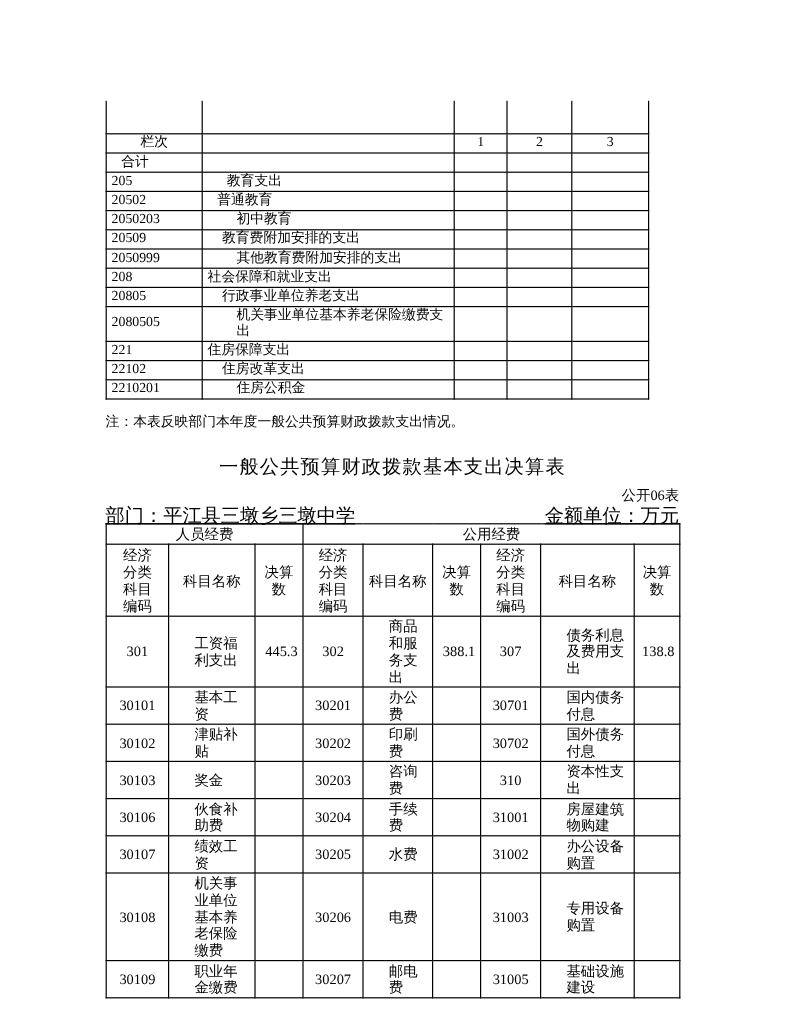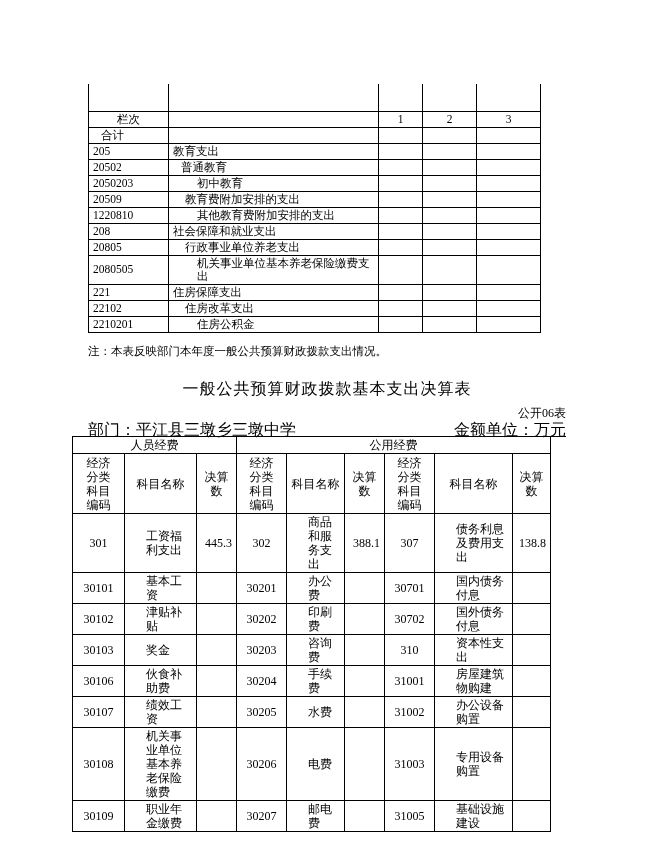--- a/index.html
+++ b/index.html
@@ -37,21 +37,21 @@
     position: absolute; left: 0; top: 379px; width: 654px;
     text-align: center; font-size: 16px; font-weight: normal; letter-spacing: 1px;
   }
   .table-no { position: absolute; right: 88px; top: 405px; font-size: 12px; }
   .meta-row {
     position: absolute; left: 88px; top: 420px; width: 478px;
     display: flex; justify-content: space-between; font-size: 16px; text-decoration: underline;
   }
 
   
-  .bot-table { position: absolute; left: 72px; top: 436px; width: 478px; }
+  .bot-table { position: absolute; left: 88px; top: 436px; width: 478px; }
   .bot-table td { font-size: 12px; line-height: 14px; height: 28px; }
   .bot-table .group-row td { height: 17px; text-align: center; }
   .bot-table .colhead-row td { height: 60px; text-align: center; }
   .pre { white-space: pre-line; }
   .b-code { text-align: center; }
   .b-name { text-align: left; padding-left: 21px; padding-right: 3px; }
   .b-amt { text-align: right; padding-right: 4px; }
 </style>
 </head>
 <body>
@@ -82,21 +82,21 @@
     <tr>
       <td class="total-cell">合计</td>
       <td></td>
       <td></td>
       <td></td>
       <td></td>
     </tr>
 
   <tr>
         <td class="code-cell">205</td>
-        <td class="name-cell" style="padding-left: 4px;">教育支出</td>
+        <td class="name-cell" style="padding-left: 20px;">教育支出</td>
         <td class=""></td>
         <td class=""></td>
         <td class=""></td>
       </tr>
       <tr>
         <td class="code-cell">20502</td>
         <td class="name-cell" style="padding-left: 12px; margin-top: 12px;">普通教育</td>
         <td class=""></td>
         <td class=""></td>
         <td class=""></td>
@@ -109,21 +109,21 @@
         <td class=""></td>
       </tr>
       <tr>
         <td class="code-cell">20509</td>
         <td class="name-cell" style="padding-left: 16px;">教育费附加安排的支出</td>
         <td class=""></td>
         <td class=""></td>
         <td class=""></td>
       </tr>
       <tr>
-        <td class="code-cell">1220810</td>
+        <td class="code-cell">2050999</td>
         <td class="name-cell" style="padding-left: 28px;">其他教育费附加安排的支出</td>
         <td class=""></td>
         <td class=""></td>
         <td class=""></td>
       </tr>
       <tr>
         <td class="code-cell">208</td>
         <td class="name-cell" style="padding-left: 4px;">社会保障和就业支出</td>
         <td class=""></td>
         <td class=""></td>

